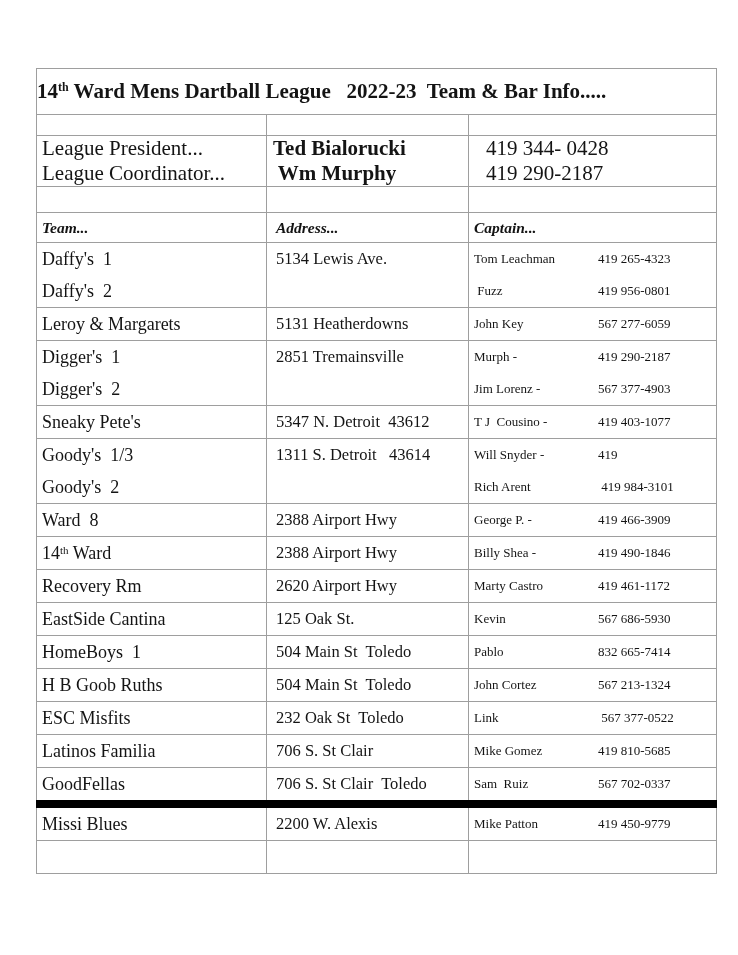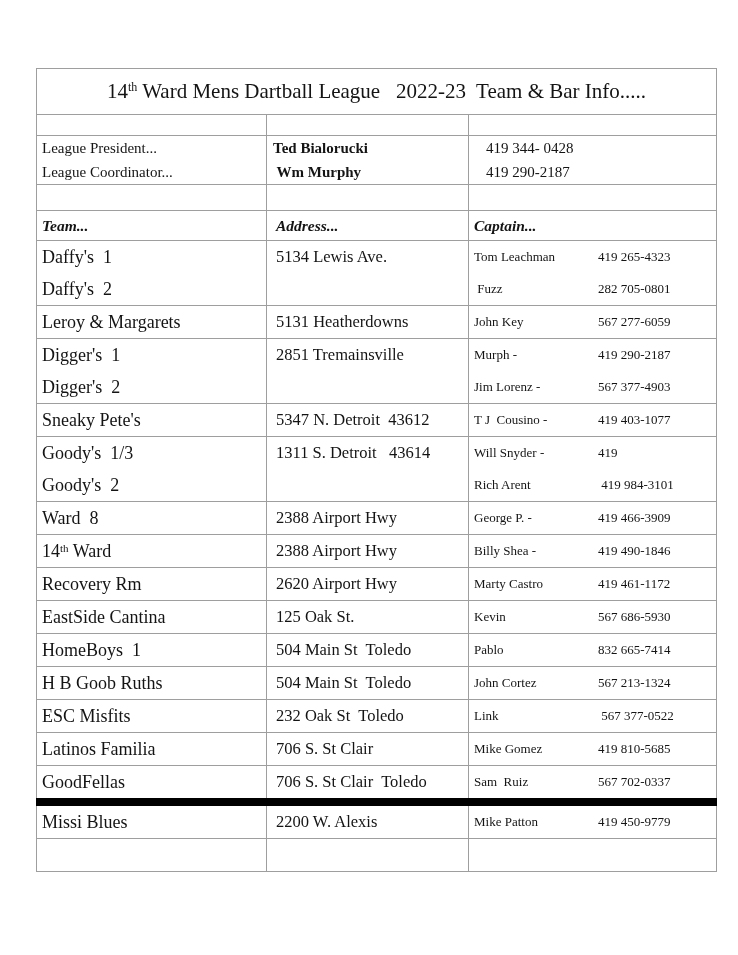--- a/index.html
+++ b/index.html
@@ -18,30 +18,29 @@
   }
   td {
     border: 1px solid #9e9e9e;
     padding: 0;
     overflow: hidden;
     vertical-align: middle;
   }
   
   tr.title-row td {
     height: 45px;
-    text-align: center;
-    font-weight: normal;
+    font-weight: bold;
     font-size: 21px;
   }
   tr.title-row sup.tsup { font-size: 12px; vertical-align: 7px; }
   
   tr.sp1 td { height: 20px; }
   tr.sp2 td { height: 25px; }
   
-  tr.off td { height: 24px; font-size: 15px; white-space: pre; }
+  tr.off td { height: 24px; font-size: 21px; white-space: pre; }
   tr.off td.role { padding-left: 5px; }
   tr.off td.oname { padding-left: 6px; font-weight: bold; }
   tr.off td.ophone { padding-left: 17px; }
   tr.off2 td { border-top-style: hidden; }
   
   tr.head td { height: 29px; font-weight: bold; font-style: italic; font-size: 15.5px; }
   tr.head td.team { }
   tr.head td.addr { padding-left: 9px; }
   tr.head td.capt { padding-left: 5px; }
   
@@ -110,21 +109,21 @@
               <span class="nm">Tom Leachman</span>
               <span class="ph">419 265-4323</span>
             </div>
           </td>
   </tr>
   <tr class="trow cont">
     <td class="team">Daffy's  2</td>
     <td class="capt">
             <div class="cap">
               <span class="nm"> Fuzz</span>
-              <span class="ph">282 705-0801</span>
+              <span class="ph">419 956-0801</span>
             </div>
           </td>
   </tr>
 
   <tr class="trow">
     <td class="team">Leroy &amp; Margarets</td>
     <td class="addr">5131 Heatherdowns</td>
     <td class="capt">
             <div class="cap">
               <span class="nm">John Key</span>

